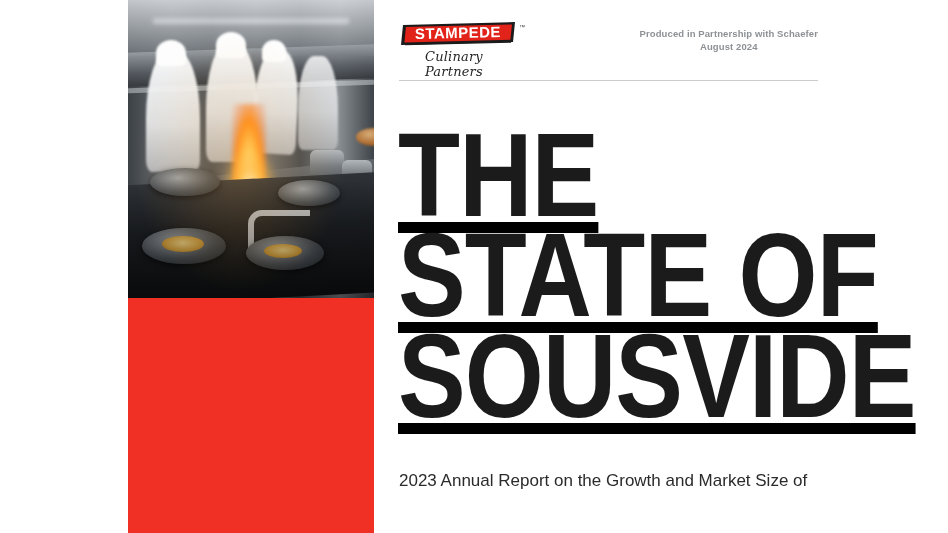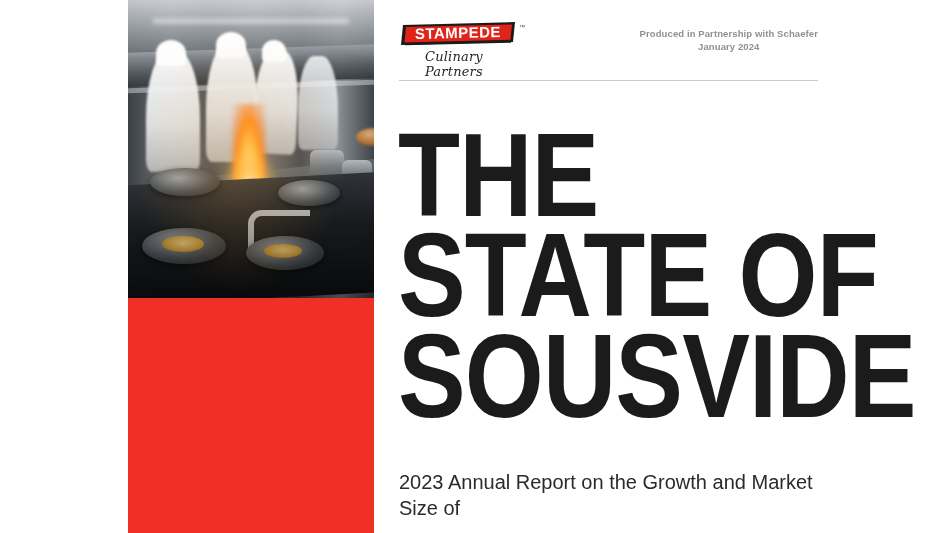--- a/index.html
+++ b/index.html
@@ -237,20 +237,21 @@
     color: #8d9195;
     letter-spacing: .1px;
   }
 
   
   .title-block {
     position: absolute;
     left: 398px;
     top: 128px;
     width: 430px;
+    text-decoration: underline;
   }
   .title-line {
     font-family: "Liberation Sans", sans-serif;
     font-weight: bold;
     color: #1b1b1b;
     line-height: .80;
     letter-spacing: -1px;
     white-space: nowrap;
     transform: scaleX(0.86);
     transform-origin: left center;
@@ -258,21 +259,21 @@
   }
   .title-line.l1 { font-size: 118px; }
   .title-line.l2 { font-size: 118px; margin-top: 6px; }
   .title-line.l3 { font-size: 118px; margin-top: 6px; }
 
   .subtitle {
     position: absolute;
     left: 399px;
     top: 470px;
     width: 420px;
-    font-size: 20px;
+    font-size: 17px;
     line-height: 1.28;
     color: #2b2b2b;
   }
 </style>
 </head>
 <body>
 
 <div class="page">
 
   <div class="left-col">
@@ -319,21 +320,21 @@
           <text x="59" y="16" text-anchor="middle" font-family="'Liberation Sans', sans-serif" font-size="15" font-weight="bold" fill="#ffffff" letter-spacing="0.5" transform="rotate(-1.2 59 16)">STAMPEDE</text>
           <line x1="6" y1="22.5" x2="112" y2="20" stroke="#1b1b1b" stroke-width="1.4"></line>
         </svg>
         <span class="logo-tm">™</span>
       </div>
       <div class="logo-sub">Culinary Partners</div>
     </div>
 
     <div class="header-meta">
       <div>Produced in Partnership with Schaefer</div>
-      <div>January 2024</div>
+      <div>August 2024</div>
     </div>
   </div>
 
   <div class="title-block">
     <div class="title-line l1">THE</div>
     <div class="title-line l2">STATE OF</div>
     <div class="title-line l3">SOUSVIDE</div>
   </div>
 
   <div class="subtitle">

